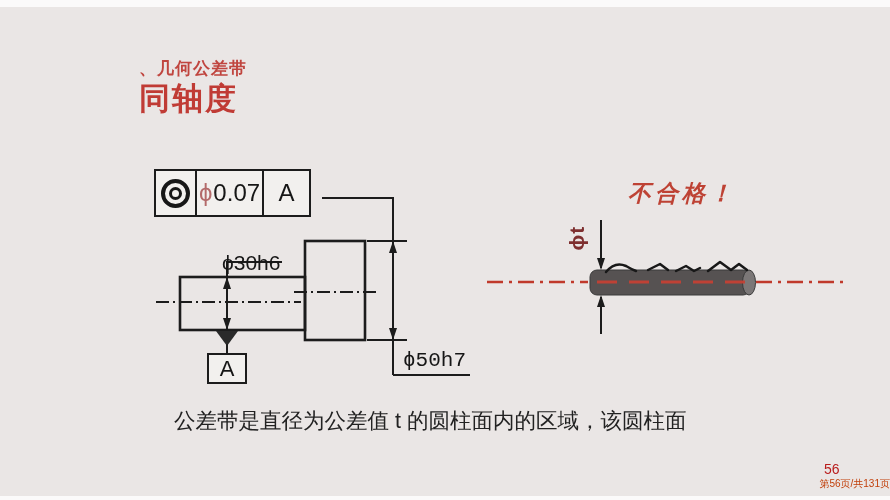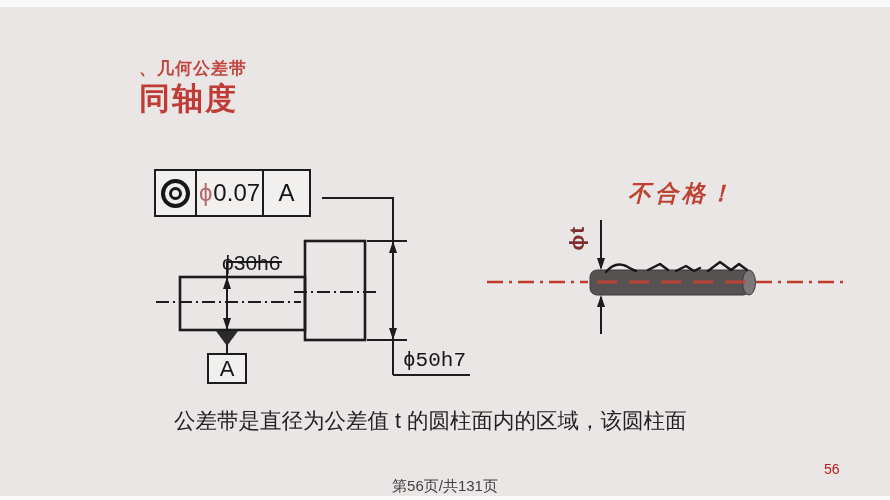--- a/index.html
+++ b/index.html
@@ -36,21 +36,21 @@
   }
   .verdict{left:628px;top:178px;font-size:23px;font-weight:bold;color:#be4234;letter-spacing:4px;font-style:italic;}
   .tol-label{
     left:556px;top:223px;width:48px;height:30px;
     transform:rotate(-90deg);
     font-size:21px;font-weight:bold;color:#7e2f2f;text-align:center;letter-spacing:1px;
   }
   .body-text{left:133px;top:407px;width:650px;font-size:21.5px;line-height:28px;color:#222;
     font-family:"Liberation Sans","DejaVu Sans",sans-serif;}
   .body-line1{margin-left:41px;}
-  .footer{left:0;right:0;top:477px;text-align:center;font-size:15px;color:#404040;}
+  .footer{left:0;right:0;top:477px;text-align:right;font-size:10px;color:#c2410c;}
   .slide-num{left:796px;top:461px;font-size:14px;color:#b91c1c;margin-left:28px;}
   svg.linework{position:absolute;left:0;top:0;}
 </style>
 </head>
 <body>
 
 <div class="slide">
   <div class="bar-top"></div>
   <div class="bar-bottom"></div>
 

